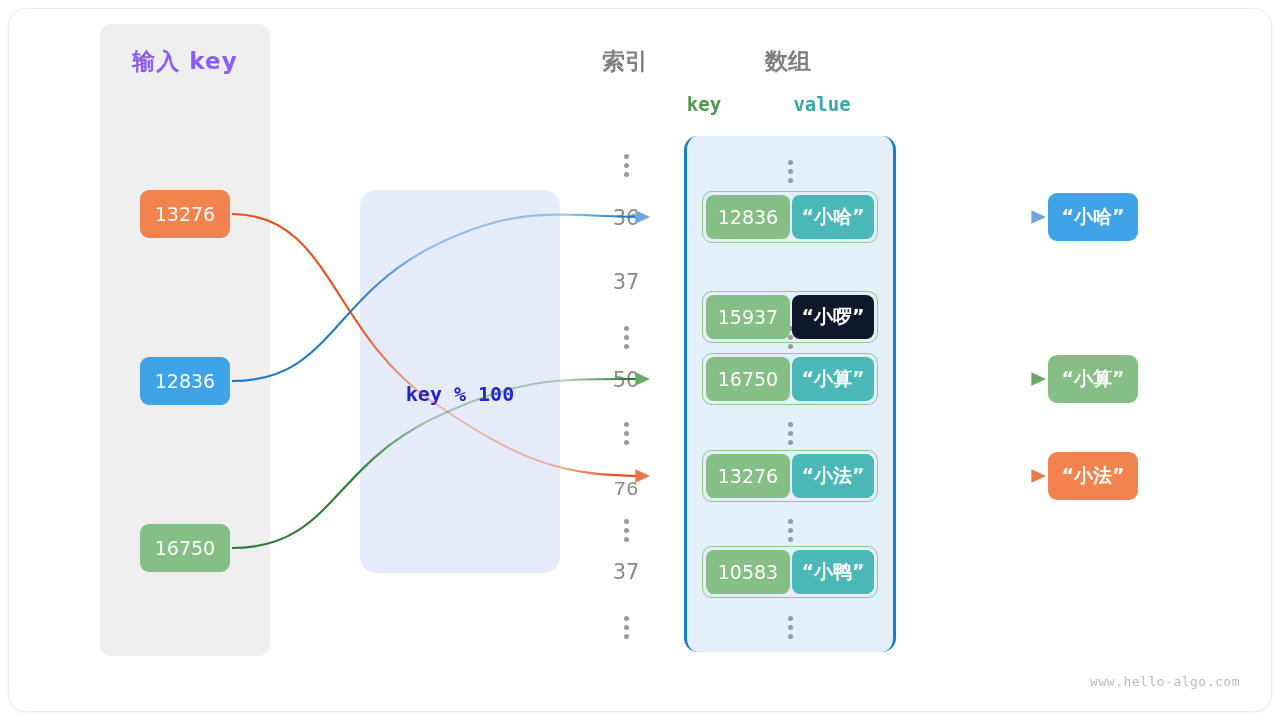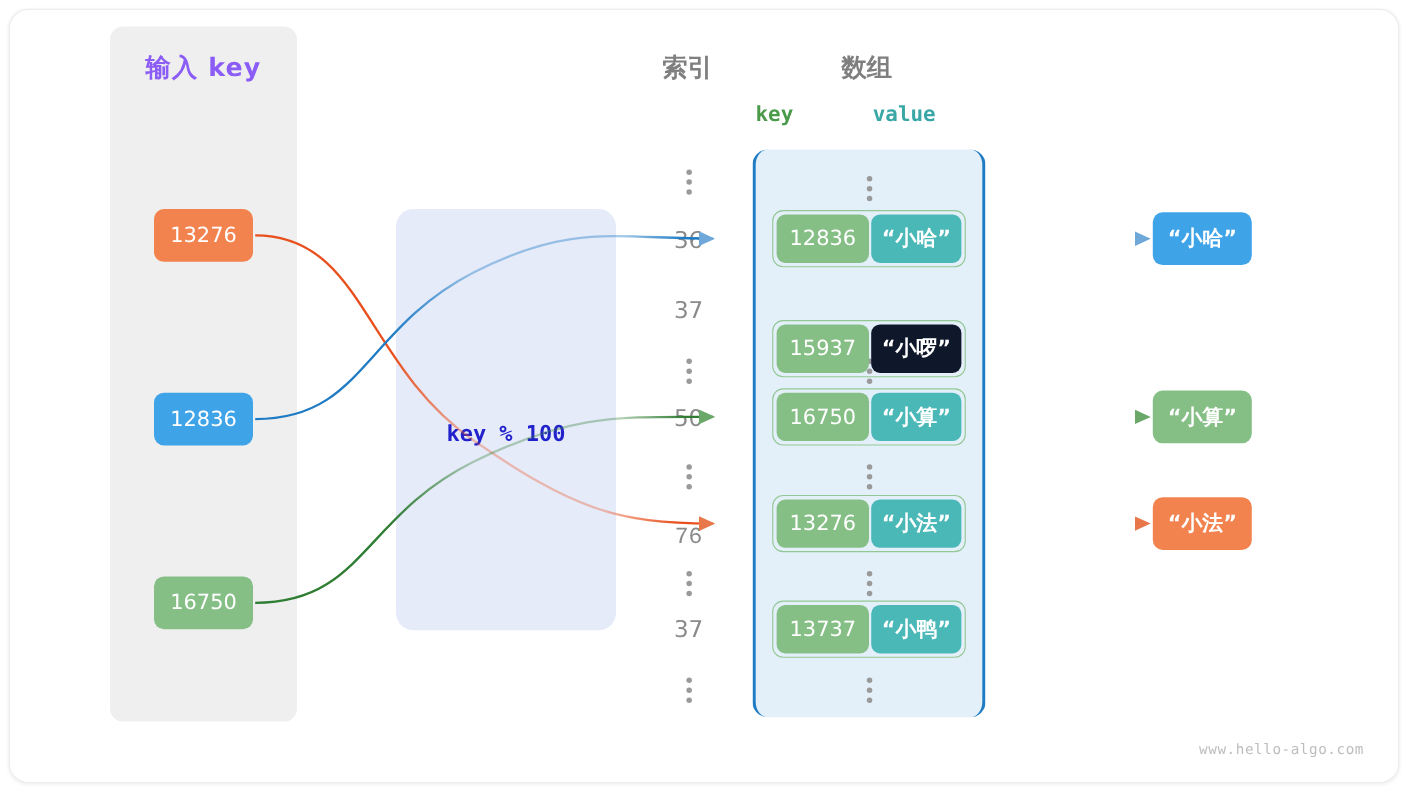--- a/index.html
+++ b/index.html
@@ -231,21 +231,21 @@
       </div>
       <div class="bucket" style="top: 353px;">
         <div class="cell-key" style="background: rgb(133, 191, 133);">16750</div>
         <div class="cell-val" style="background: rgb(75, 184, 184);">“小算”</div>
       </div>
       <div class="bucket" style="top: 450px;">
         <div class="cell-key" style="background: rgb(133, 191, 133);">13276</div>
         <div class="cell-val" style="background: rgb(75, 184, 184);">“小法”</div>
       </div>
       <div class="bucket" style="top: 546px;">
-        <div class="cell-key" style="background: rgb(133, 191, 133);">13737</div>
+        <div class="cell-key" style="background: rgb(133, 191, 133);">10583</div>
         <div class="cell-val" style="background: rgb(75, 184, 184);">“小鸭”</div>
       </div>
     </div>
   <div id="chip-layer">
       <div class="chip" style="top: 190px; background: rgb(242, 131, 79);">13276</div>
       <div class="chip" style="top: 357px; background: rgb(63, 163, 232);">12836</div>
       <div class="chip" style="top: 524px; background: rgb(133, 191, 133);">16750</div>
     </div>
   <div id="ochip-layer">
       <div class="ochip" style="top: 193px; background: rgb(63, 163, 232);">“小哈”</div>

